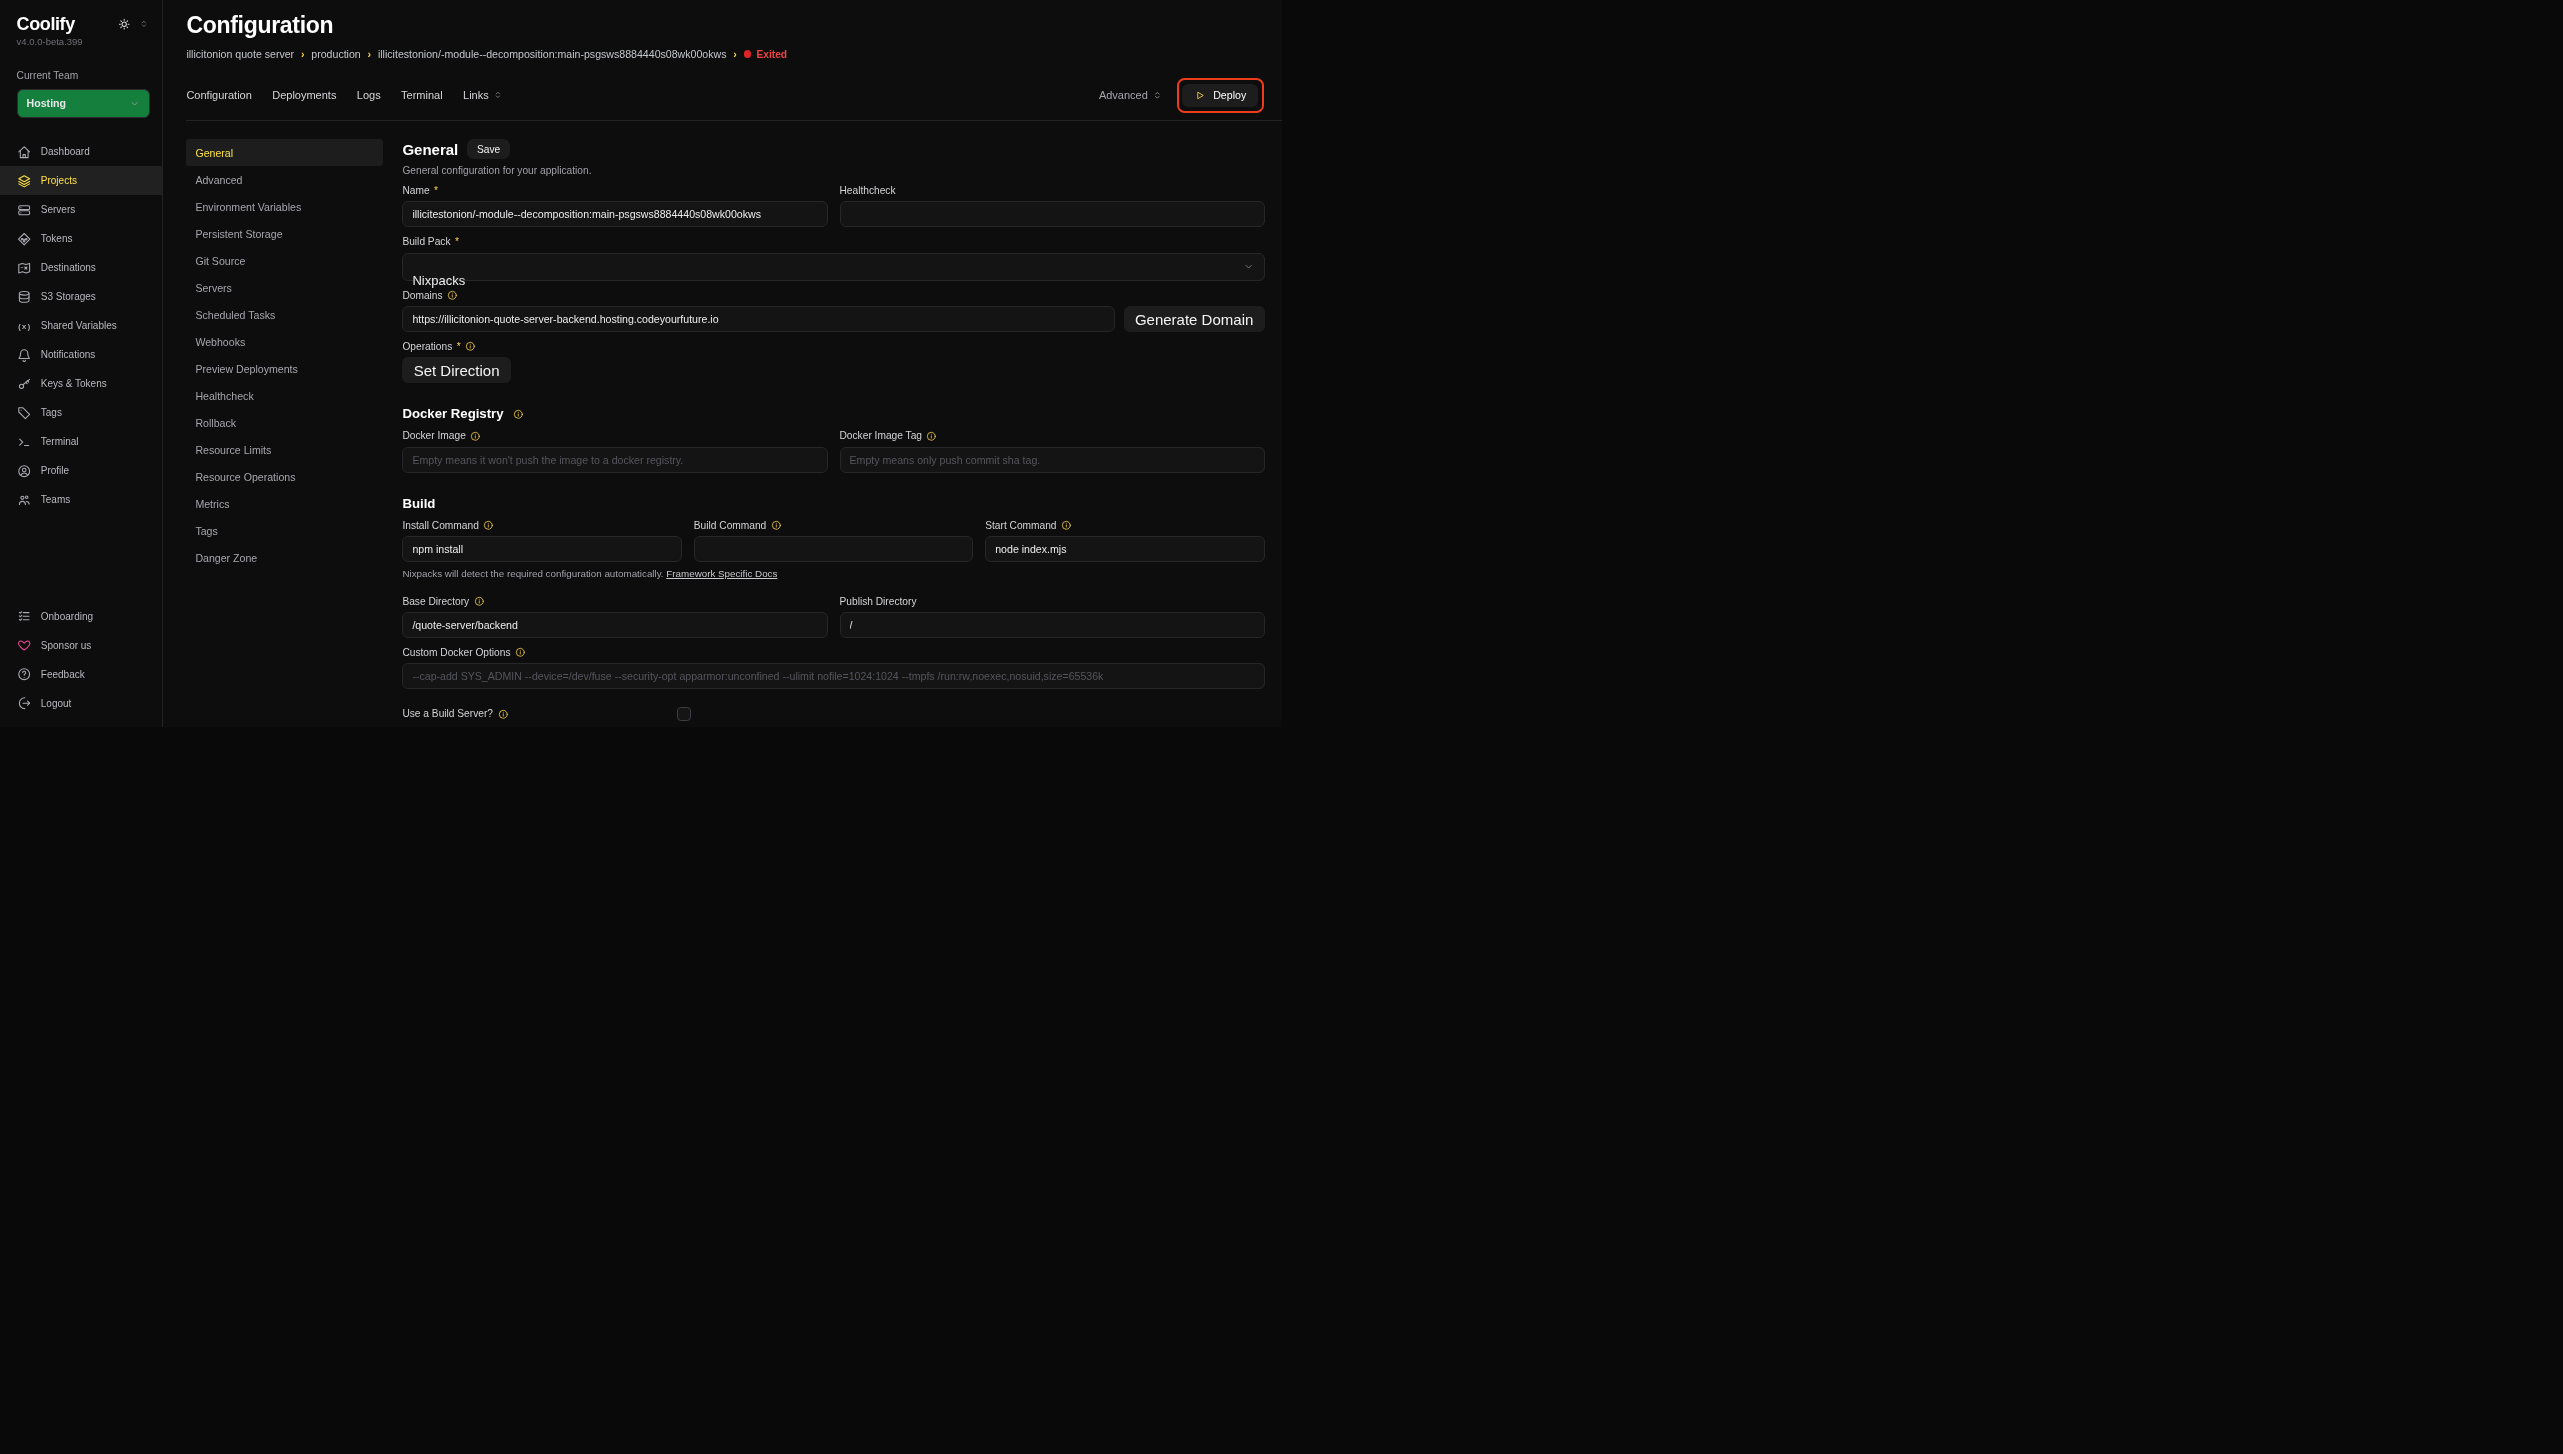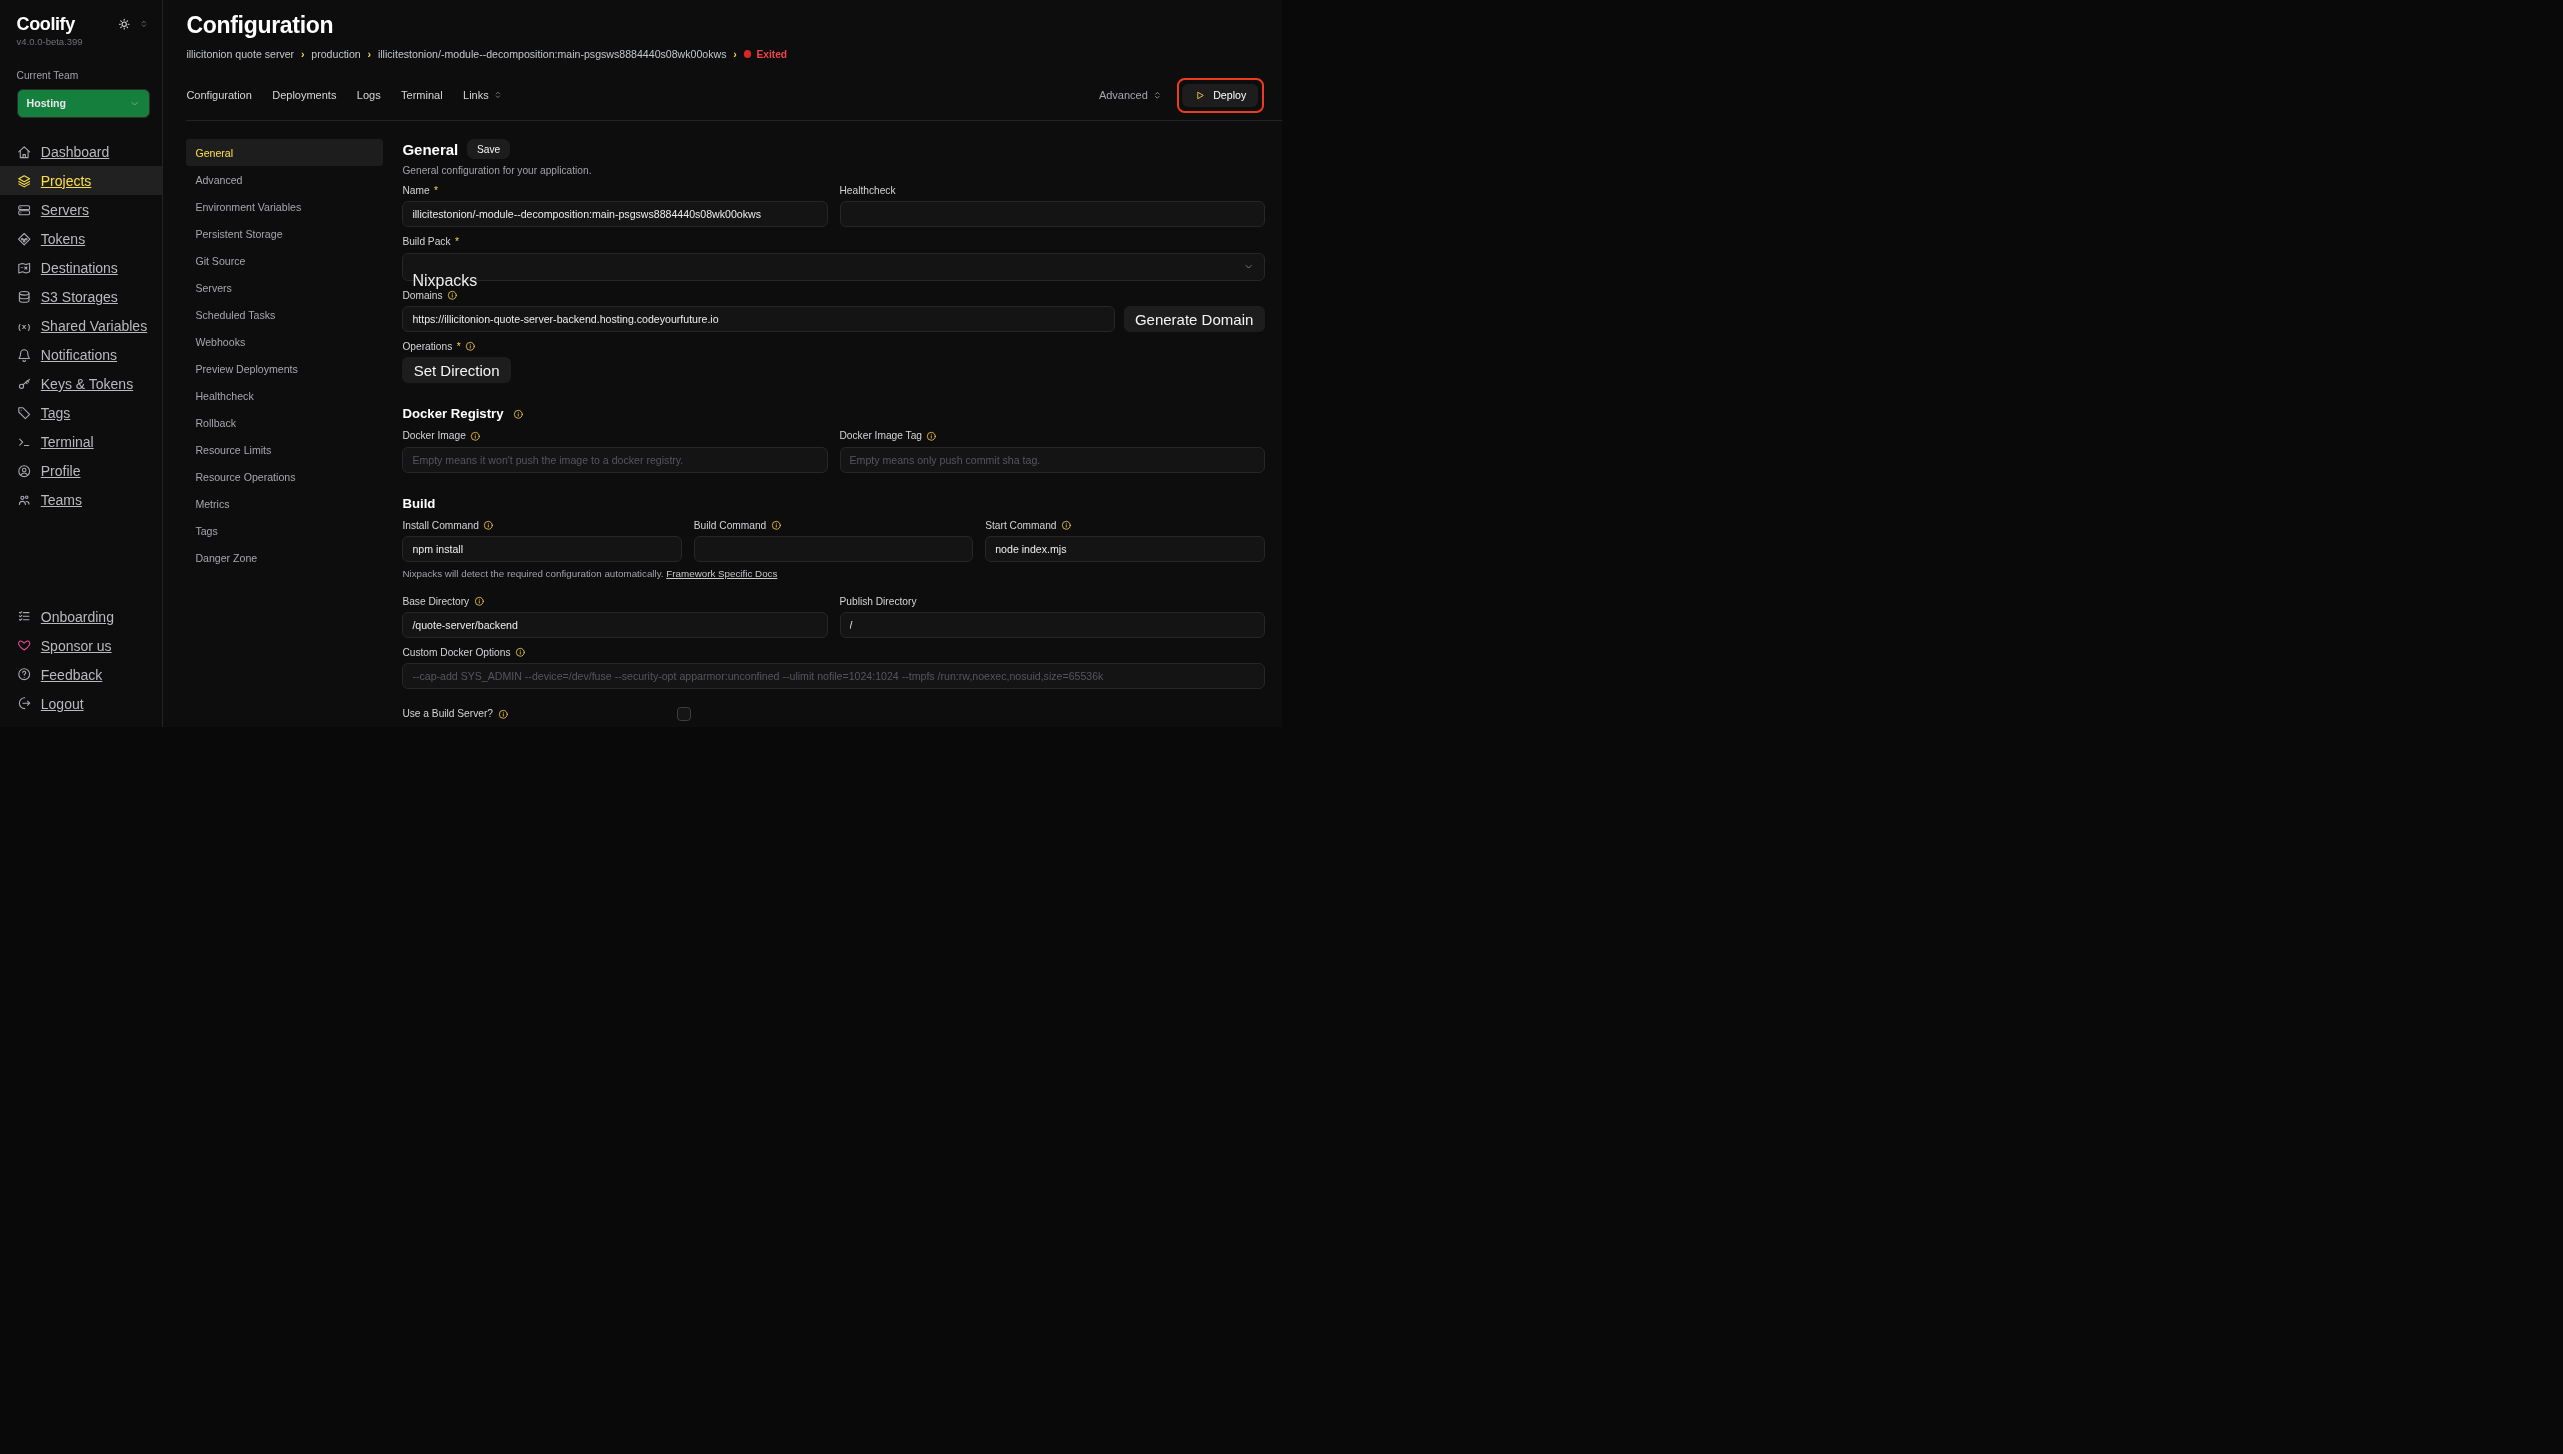--- a/index.html
+++ b/index.html
@@ -16,21 +16,21 @@
   .logo-icons .sun{width:14.4px;height:14.4px;}
   .logo-icons .ud{width:9.8px;height:9.8px;color:#8a8a93;}
   .version{padding:1.5px 16.6px 0;font-size:9.5px;color:#6f6f78;}
   .team-label{padding:23px 16.6px 0;font-size:10.2px;color:#a1a1aa;}
   .team-select{margin:7.6px 12px 0 16.6px;height:27px;background:#15803d;border:0.8px solid #2d2d30;border-radius:6px;display:flex;align-items:center;justify-content:space-between;padding:0 9px;cursor:pointer;font-weight:bold;}
   .team-select .val{color:#e7e7ea;font-size:10.6px;}
   .team-select .icon{width:11.3px;height:11.3px;color:#9a9aa2;}
   .side-nav{margin-top:19.7px;display:flex;flex-direction:column;}
   .side-item{display:flex;align-items:center;gap:9.8px;height:29px;padding:0 9px 0 16.6px;color:#b9b9c0;cursor:pointer;}
   .side-item .icon{width:14.4px;height:14.4px;color:#a9a9b1;}
-  .side-item .lbl{font-size:14px;text-decoration:underline;}
+  .side-item .lbl{font-size:10px;}
   .side-item.active{background:#212121;color:#fde047;}
   .side-item.active .icon{color:#fde047;}
   .side-bottom{margin-top:auto;padding-bottom:9px;display:flex;flex-direction:column;}
 
   
   .main{flex:1;display:flex;flex-direction:column;box-sizing:border-box;padding:0 0 0 23.4px;overflow:hidden;}
   .page-title{margin:12px 0 0;font-size:23px;font-weight:800;color:#ffffff;letter-spacing:-0.3px;}
   .breadcrumb{margin-top:9px;display:flex;align-items:center;gap:6.8px;font-size:10.6px;color:#c3c6cb;}
   .breadcrumb .sep{color:#fcd34d;font-weight:700;font-size:10.6px;}
   .crumb-status{display:flex;align-items:center;gap:5.3px;}
@@ -59,21 +59,21 @@
   .h2.sub{font-size:13.2px;}
   .btn{background:#1d1d1d;border:none;border-radius:7px;color:#f4f4f5;font-size:10.2px;padding:4.5px 9.8px;cursor:pointer;font-family:inherit;white-space:nowrap;}
   .desc{margin-top:6px;font-size:10.2px;color:#a1a1aa;}
   .field{margin-top:9px;}
   .lab{display:flex;align-items:center;gap:4.5px;font-size:10.2px;color:#d4d4d8;margin-bottom:5.3px;}
   .ast{color:#fcd34d;}
   .info{width:10.6px;height:10.6px;color:#fcd34d;}
   input.inp{width:100%;box-sizing:border-box;height:26px;background:#141414;border:0.8px solid #27272a;border-radius:6px;color:#ededef;font-size:10.6px;padding:0 9px;font-family:inherit;outline:none;}
   input.inp::placeholder{color:#55555e;}
   .select{height:26px;background:#141414;border:0.8px solid #27272a;border-radius:6px;display:flex;align-items:center;justify-content:space-between;padding:0 9px;cursor:pointer;}
-  .select .val{color:#ededef;font-size:16px;margin-top:28px;}
+  .select .val{color:#ededef;font-size:13px;margin-top:28px;}
   .select .icon{width:11.3px;height:11.3px;color:#8a8a93;}
   .row2{display:flex;gap:12px;}
   .row2>.col{flex:1;min-width:0;}
   .row3{display:flex;gap:12px;}
   .row3>.col{flex:1;min-width:0;}
   .with-btn{display:flex;gap:9px;}
   .with-btn .grow{flex:1;min-width:0;}
   .with-btn .btn{height:26px;padding:0 11.3px;border-radius:6px;font-size:15px;}
   .helper{margin-top:6px;font-size:9.8px;color:#a1a1aa;}
   .helper a{color:#c8c8cd;text-decoration:underline;cursor:pointer;}

